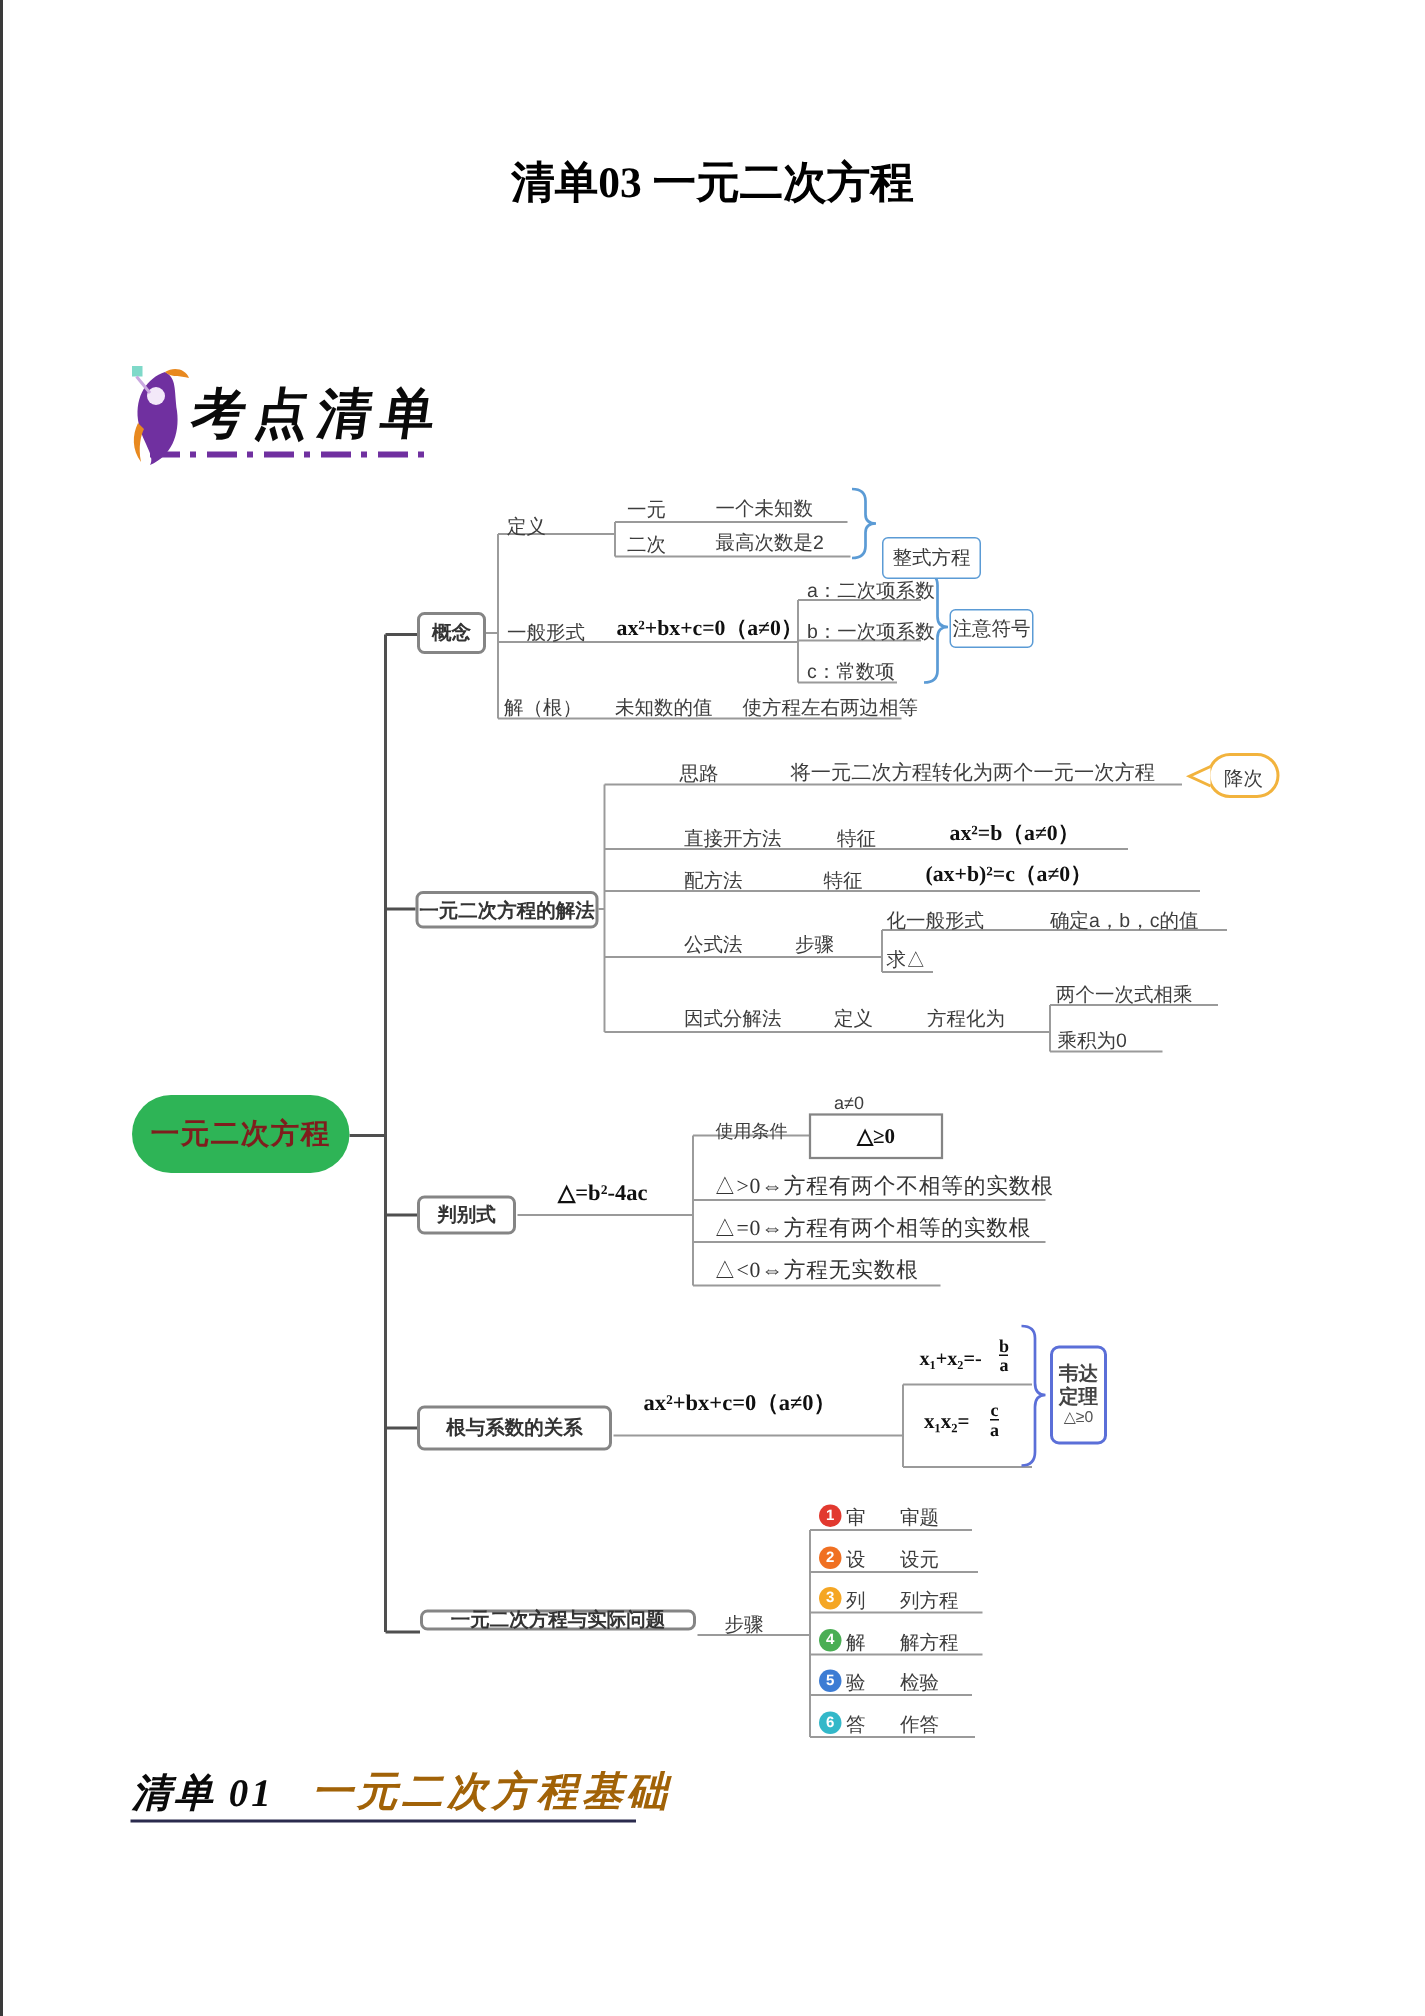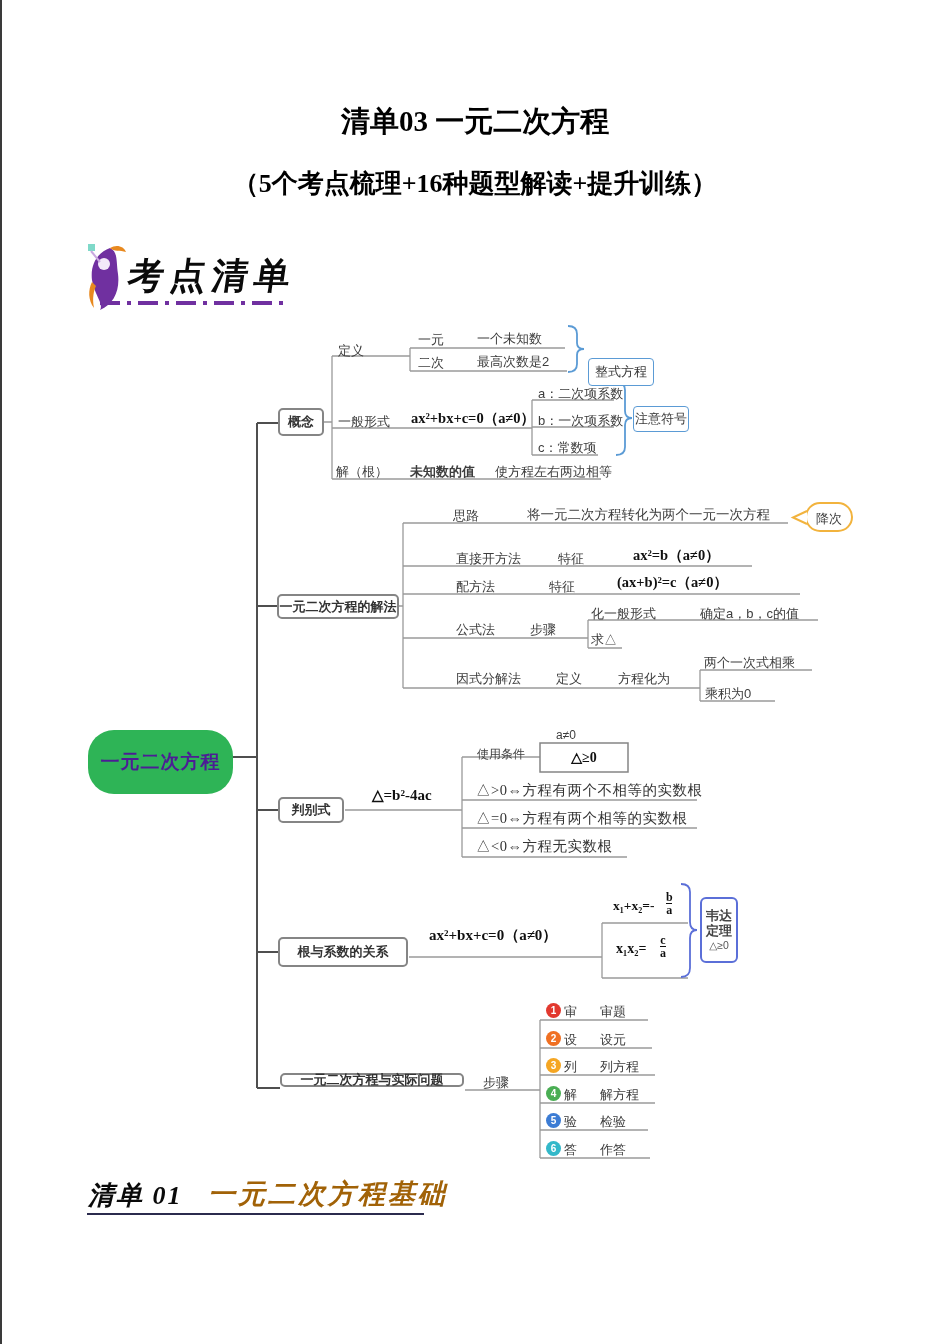--- a/index.html
+++ b/index.html
@@ -33,22 +33,22 @@
   .frm{position:absolute;white-space:nowrap;font-family:"Liberation Serif",serif;
        font-weight:700;font-size:14.5px;color:#101010;}
   .case{position:absolute;white-space:nowrap;font-family:"Liberation Serif",serif;
        font-size:14.5px;color:#333;letter-spacing:0.5px;}
   .mm-box{position:absolute;border:2px solid var(--boxborder);border-radius:5px;background:#fff;
        display:flex;align-items:center;justify-content:center;font-weight:700;font-size:13px;
        color:#333;white-space:nowrap;box-sizing:border-box;}
   .blue-box{position:absolute;border:1.6px solid var(--blue);border-radius:4px;background:#fff;
        display:flex;align-items:center;justify-content:center;font-size:13px;color:#3a3a3a;
        white-space:nowrap;box-sizing:border-box;}
-  .root-node{position:absolute;left:88px;top:730px;width:145px;height:64px;border-radius:26px;
-       display:flex;align-items:center;justify-content:center;color:#4c1d95;font-weight:700;
+  .root-node{position:absolute;left:88px;top:730px;width:145px;height:52px;border-radius:26px;
+       display:flex;align-items:center;justify-content:center;color:#7f1d1d;font-weight:700;
        font-size:19px;letter-spacing:1px;white-space:nowrap;}
   .vieta-box{position:absolute;left:700px;top:897px;width:38px;height:66px;border:2px solid var(--indigo);
        border-radius:6px;background:#fff;display:flex;flex-direction:column;align-items:center;
        justify-content:center;line-height:15px;font-size:13px;color:#444;font-weight:600;box-sizing:border-box;}
   .vieta-box .cond{font-size:10.5px;font-weight:400;color:#555;}
   .frac{position:absolute;display:inline-flex;flex-direction:column;align-items:center;
        font-family:"Liberation Serif",serif;font-weight:700;font-size:12px;color:#101010;line-height:12px;}
   .frac .den{border-top:1.5px solid #101010;}
   .step-circle{position:absolute;width:15px;height:15px;border-radius:50%;color:#fff;font-size:10px;
        font-weight:700;display:flex;align-items:center;justify-content:center;}
@@ -58,21 +58,20 @@
        font-weight:900;font-style:italic;font-size:27px;letter-spacing:3px;white-space:nowrap;}
   .footer-underline{position:absolute;left:87px;top:1213px;width:337px;height:2px;background:#2b2b4e;}
 </style>
 </head>
 <body>
 
 <div class="page">
   <div class="edge"></div>
 
   <div class="title">清单03 一元二次方程</div>
-  <div class="subtitle">（5个考点梳理+16种题型解读+提升训练）</div>
 
   <svg width="52" height="70" style="position:absolute;left:80px;top:242px;" viewBox="0 0 52 70">
     <path d="M30 6 C18 10 10 22 12 38 C14 52 24 62 20 68 C34 62 40 48 38 32 C36 18 38 10 30 6 Z" fill="#7030a0"></path>
     <path d="M30 6 C36 2 44 4 46 10 C40 8 34 10 30 6 Z" fill="#e8891f"></path>
     <circle cx="24" cy="22" r="6" fill="#f3e9f9"></circle>
     <path d="M12 40 C8 48 8 58 14 66 C12 56 14 48 16 44 Z" fill="#e8891f"></path>
     <rect x="8" y="2" width="7" height="7" fill="#7fd9c9"></rect>
     <path d="M11 9 L20 20" stroke="#caa9e0" stroke-width="2"></path>
   </svg>
   <div class="banner-text">考点清单</div>
@@ -112,21 +111,21 @@
     <div class="blue-box" style="left:588px;top:358px;width:66px;height:28px;">整式方程</div>
 
     <span class="t" style="left:338px;top:413px;">一般形式</span>
     <span class="frm" style="left:411px;top:409px;">ax²+bx+c=0（a≠0）</span>
     <span class="t" style="left:538px;top:385px;">a：二次项系数</span>
     <span class="t" style="left:538px;top:412px;">b：一次项系数</span>
     <span class="t" style="left:538px;top:439px;">c：常数项</span>
     <div class="blue-box" style="left:633px;top:406px;width:56px;height:26px;">注意符号</div>
 
     <span class="t" style="left:336px;top:463px;">解（根）</span>
-    <span class="t" style="left:410px;top:463px;font-weight:bold;">未知数的值</span>
+    <span class="t" style="left:410px;top:463px;">未知数的值</span>
     <span class="t" style="left:495px;top:463px;text-align:right;">使方程左右两边相等</span>
 
     <div class="mm-box" style="left:277px;top:594px;width:122px;height:25px;">一元二次方程的解法</div>
     <span class="t" style="left:453px;top:507px;">思路</span>
     <span class="t t135" style="left:527px;top:506px;">将一元二次方程转化为两个一元一次方程</span>
     <span class="t" style="left:806px;top:510px;width:46px;text-align:center;">降次</span>
 
     <span class="t" style="left:456px;top:550px;">直接开方法</span>
     <span class="t" style="left:558px;top:550px;">特征</span>
     <span class="frm" style="left:633px;top:546px;">ax²=b（a≠0）</span>

